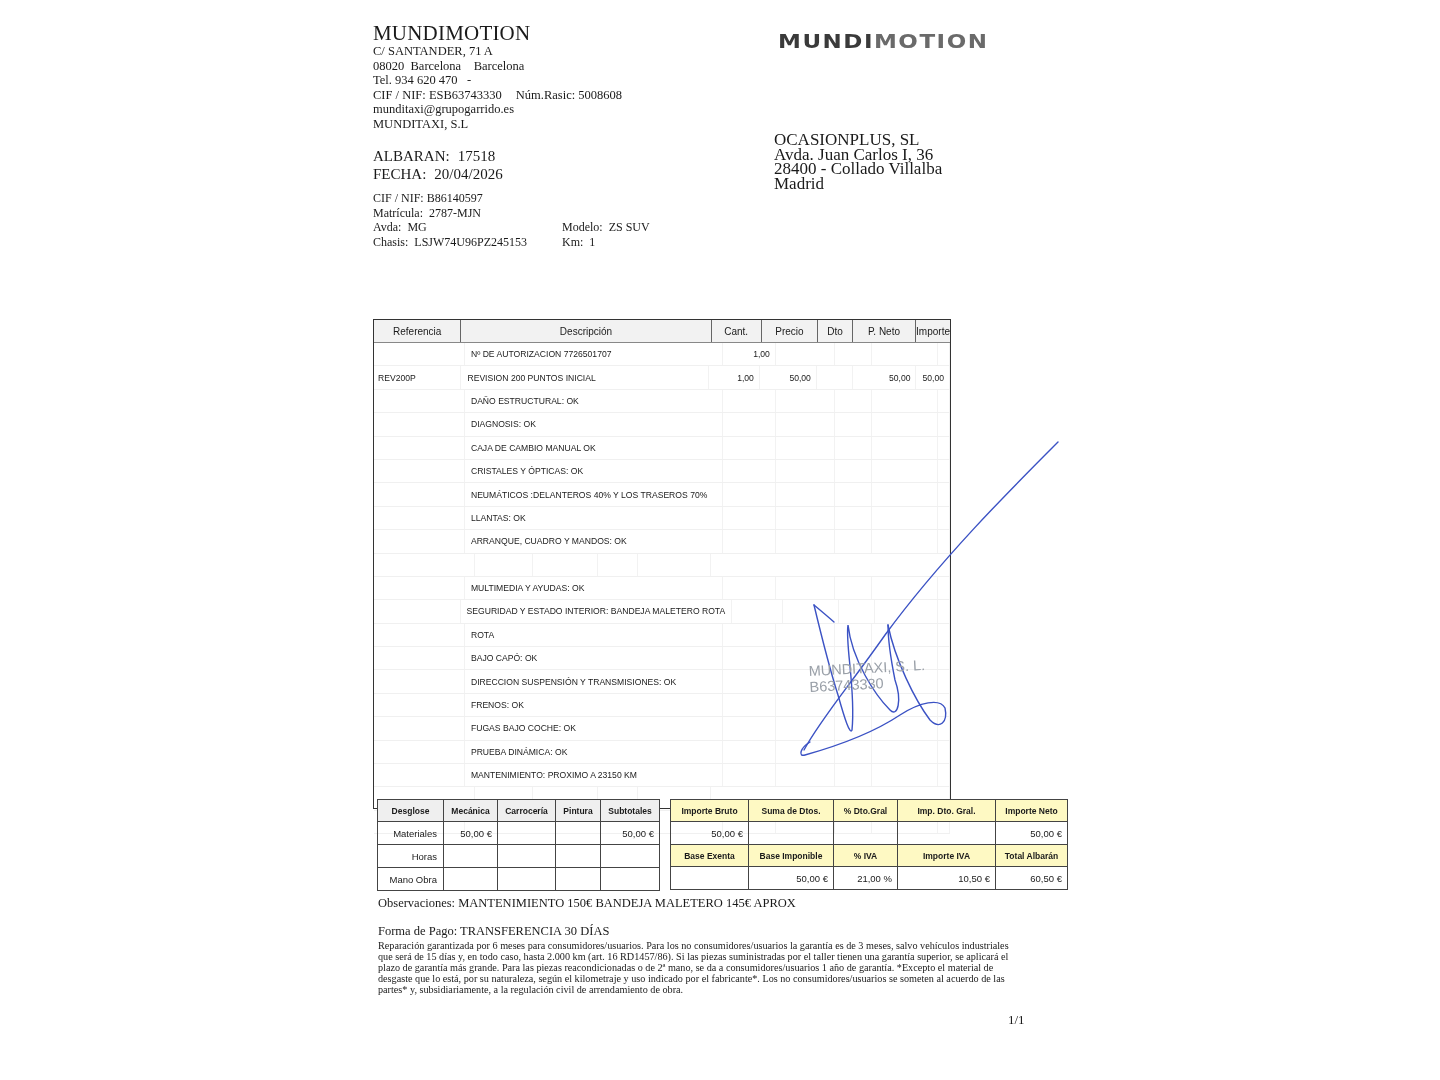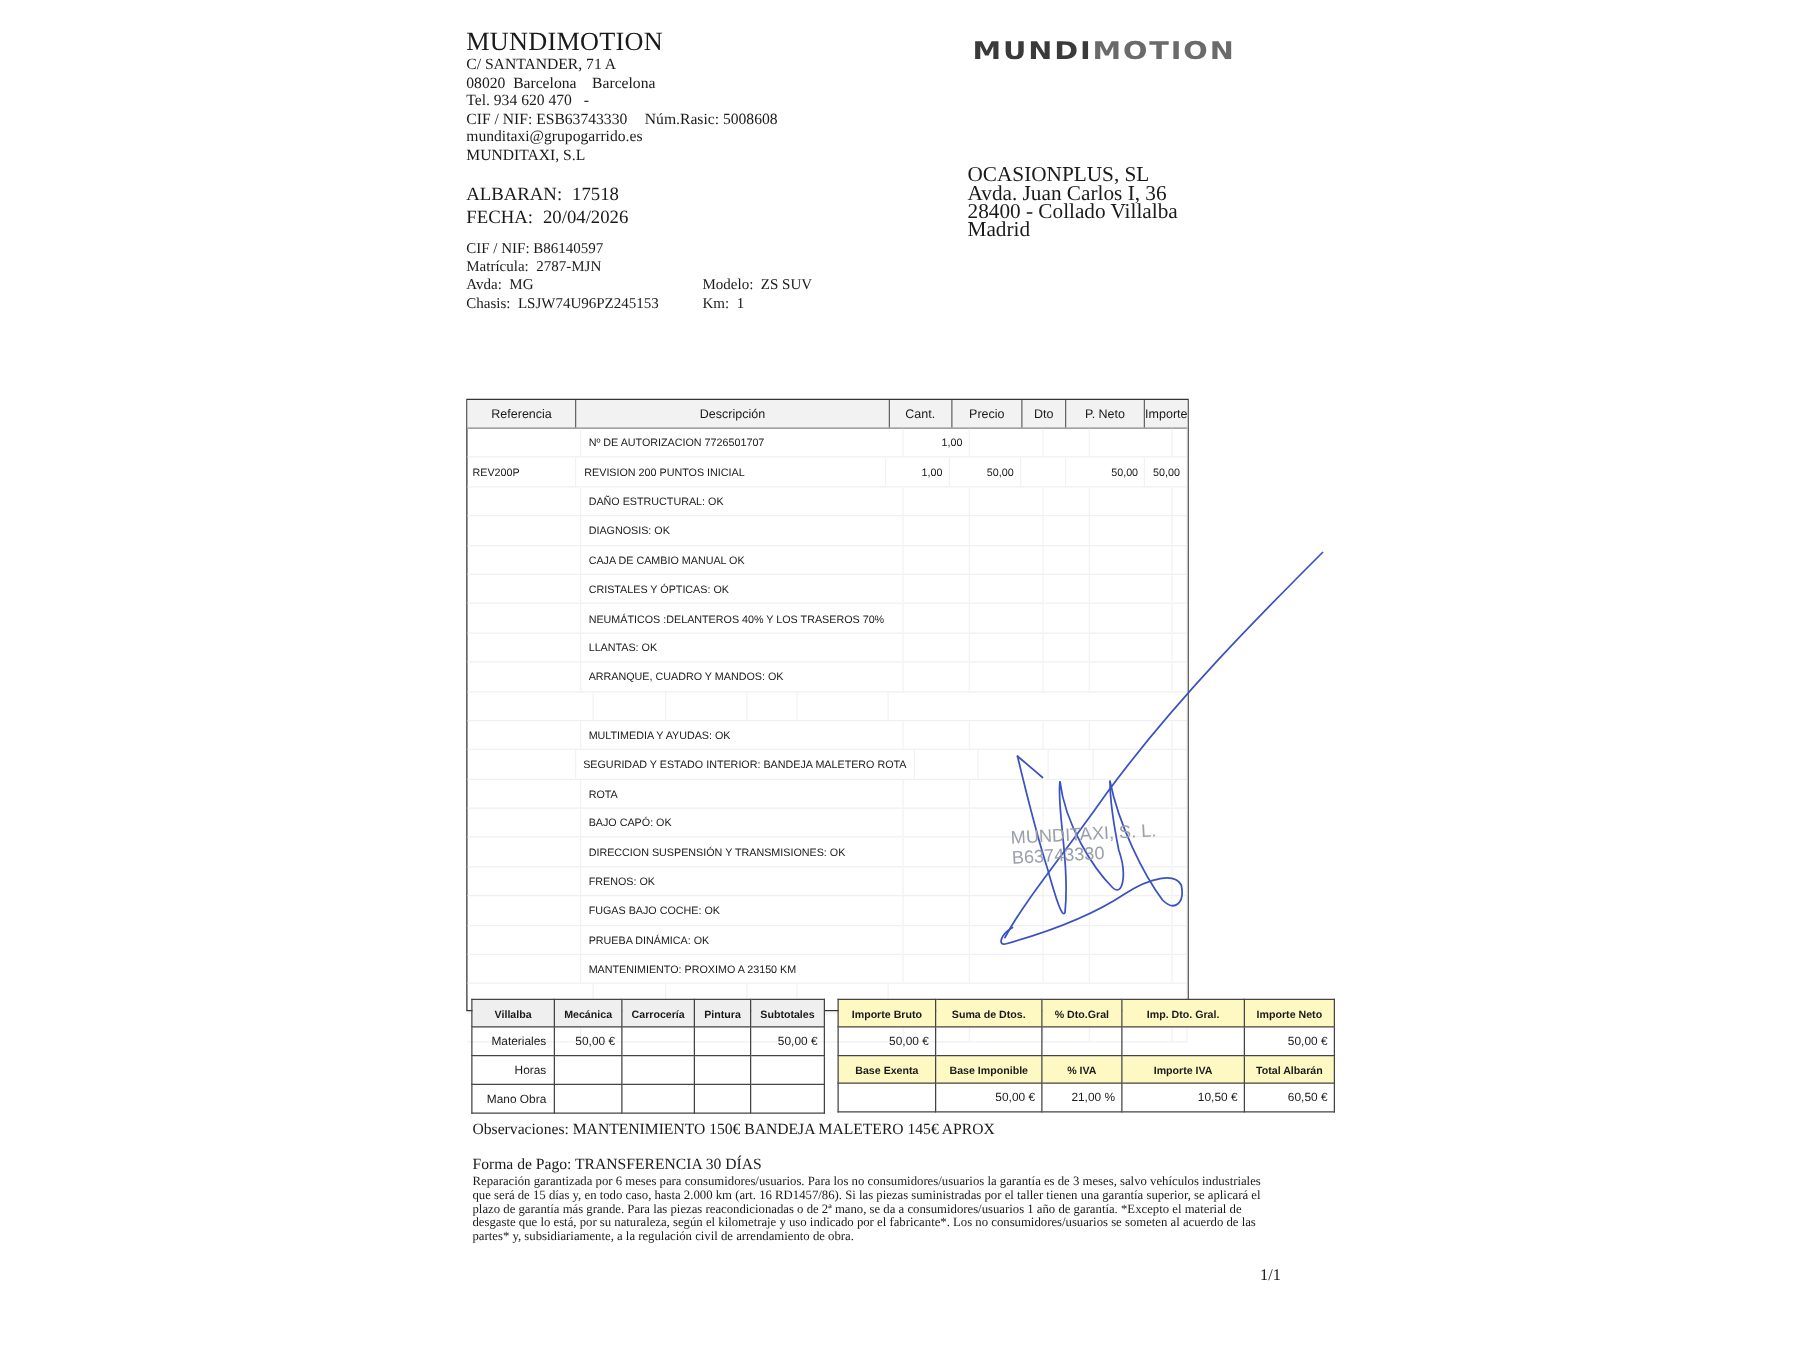--- a/index.html
+++ b/index.html
@@ -310,21 +310,21 @@
   </g>
 </svg>
 <div class="stamp">
   <div>MUNDITAXI, S. L.</div>
   <div>B63743330</div>
 </div>
 
 <table class="desglose">
   <tbody>
       <tr class="h">
-    <td style="width:66px">Villalba</td>
+    <td style="width:66px">Desglose</td>
     <td style="width:54px">Mecánica</td>
     <td style="width:58px">Carrocería</td>
     <td style="width:45px">Pintura</td>
     <td style="width:59px">Subtotales</td>
   </tr>
   <tr class="b">
     <td class="lbl">Materiales</td>
     <td>50,00 €</td>
     <td></td>
     <td></td>

